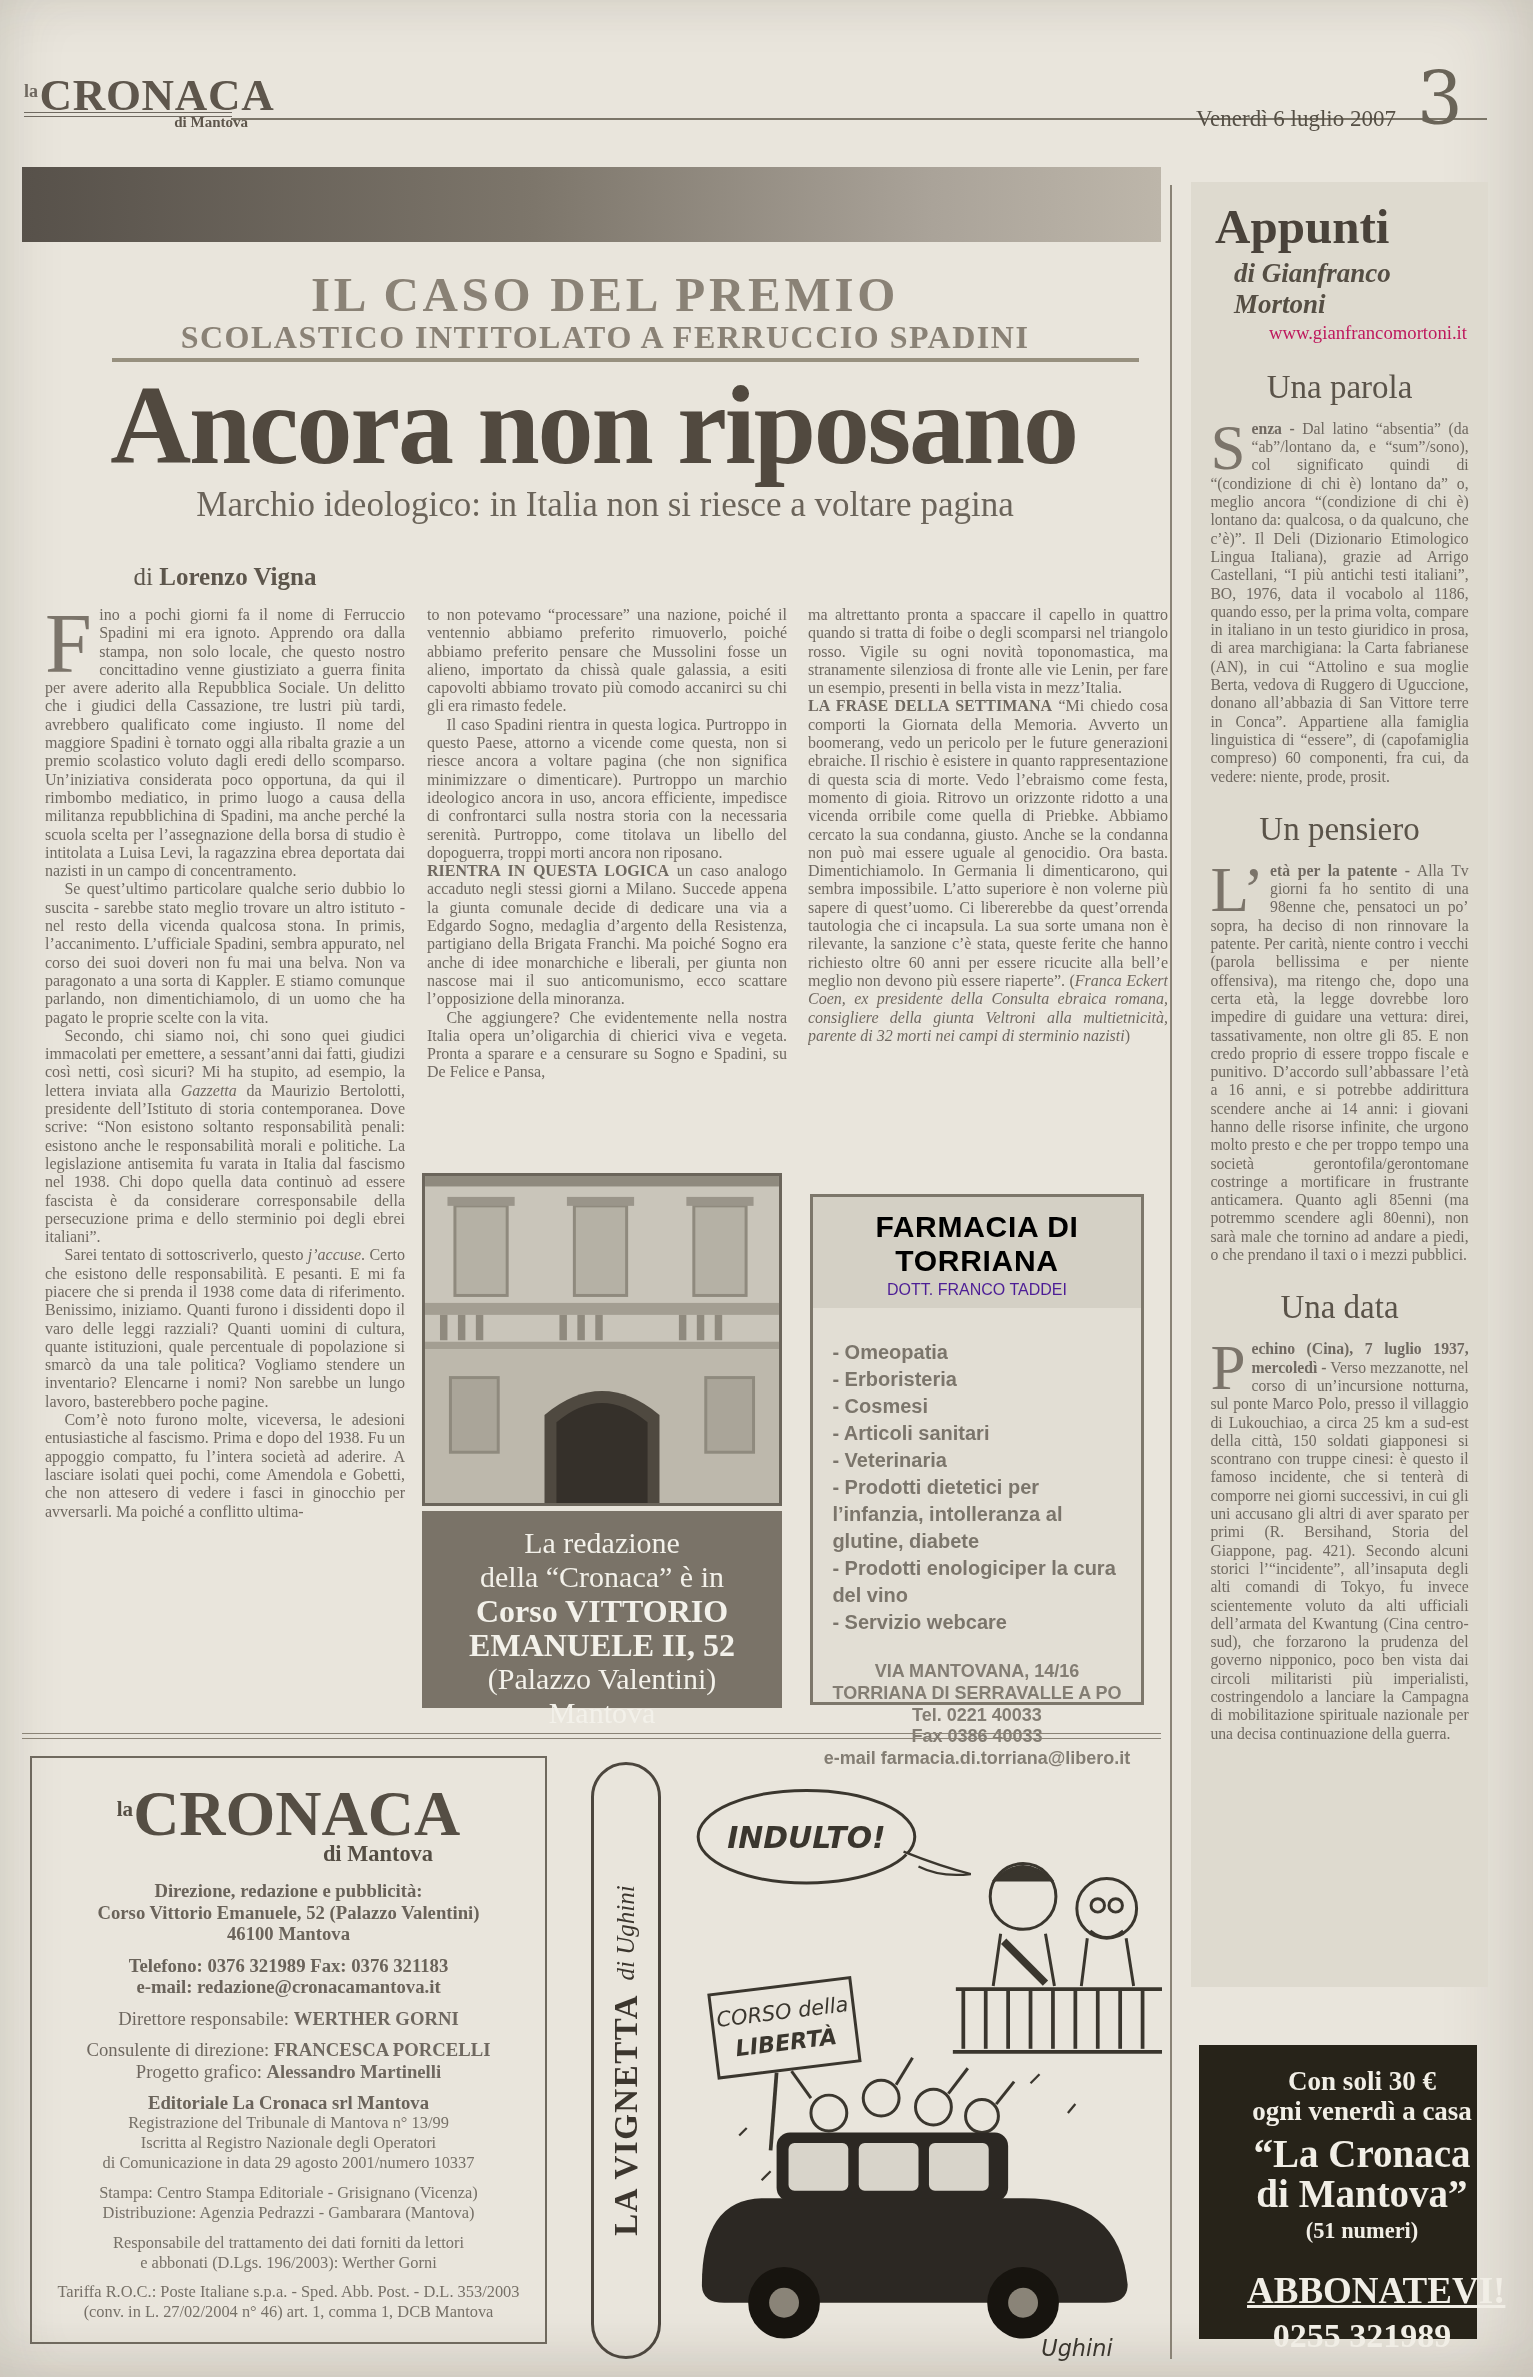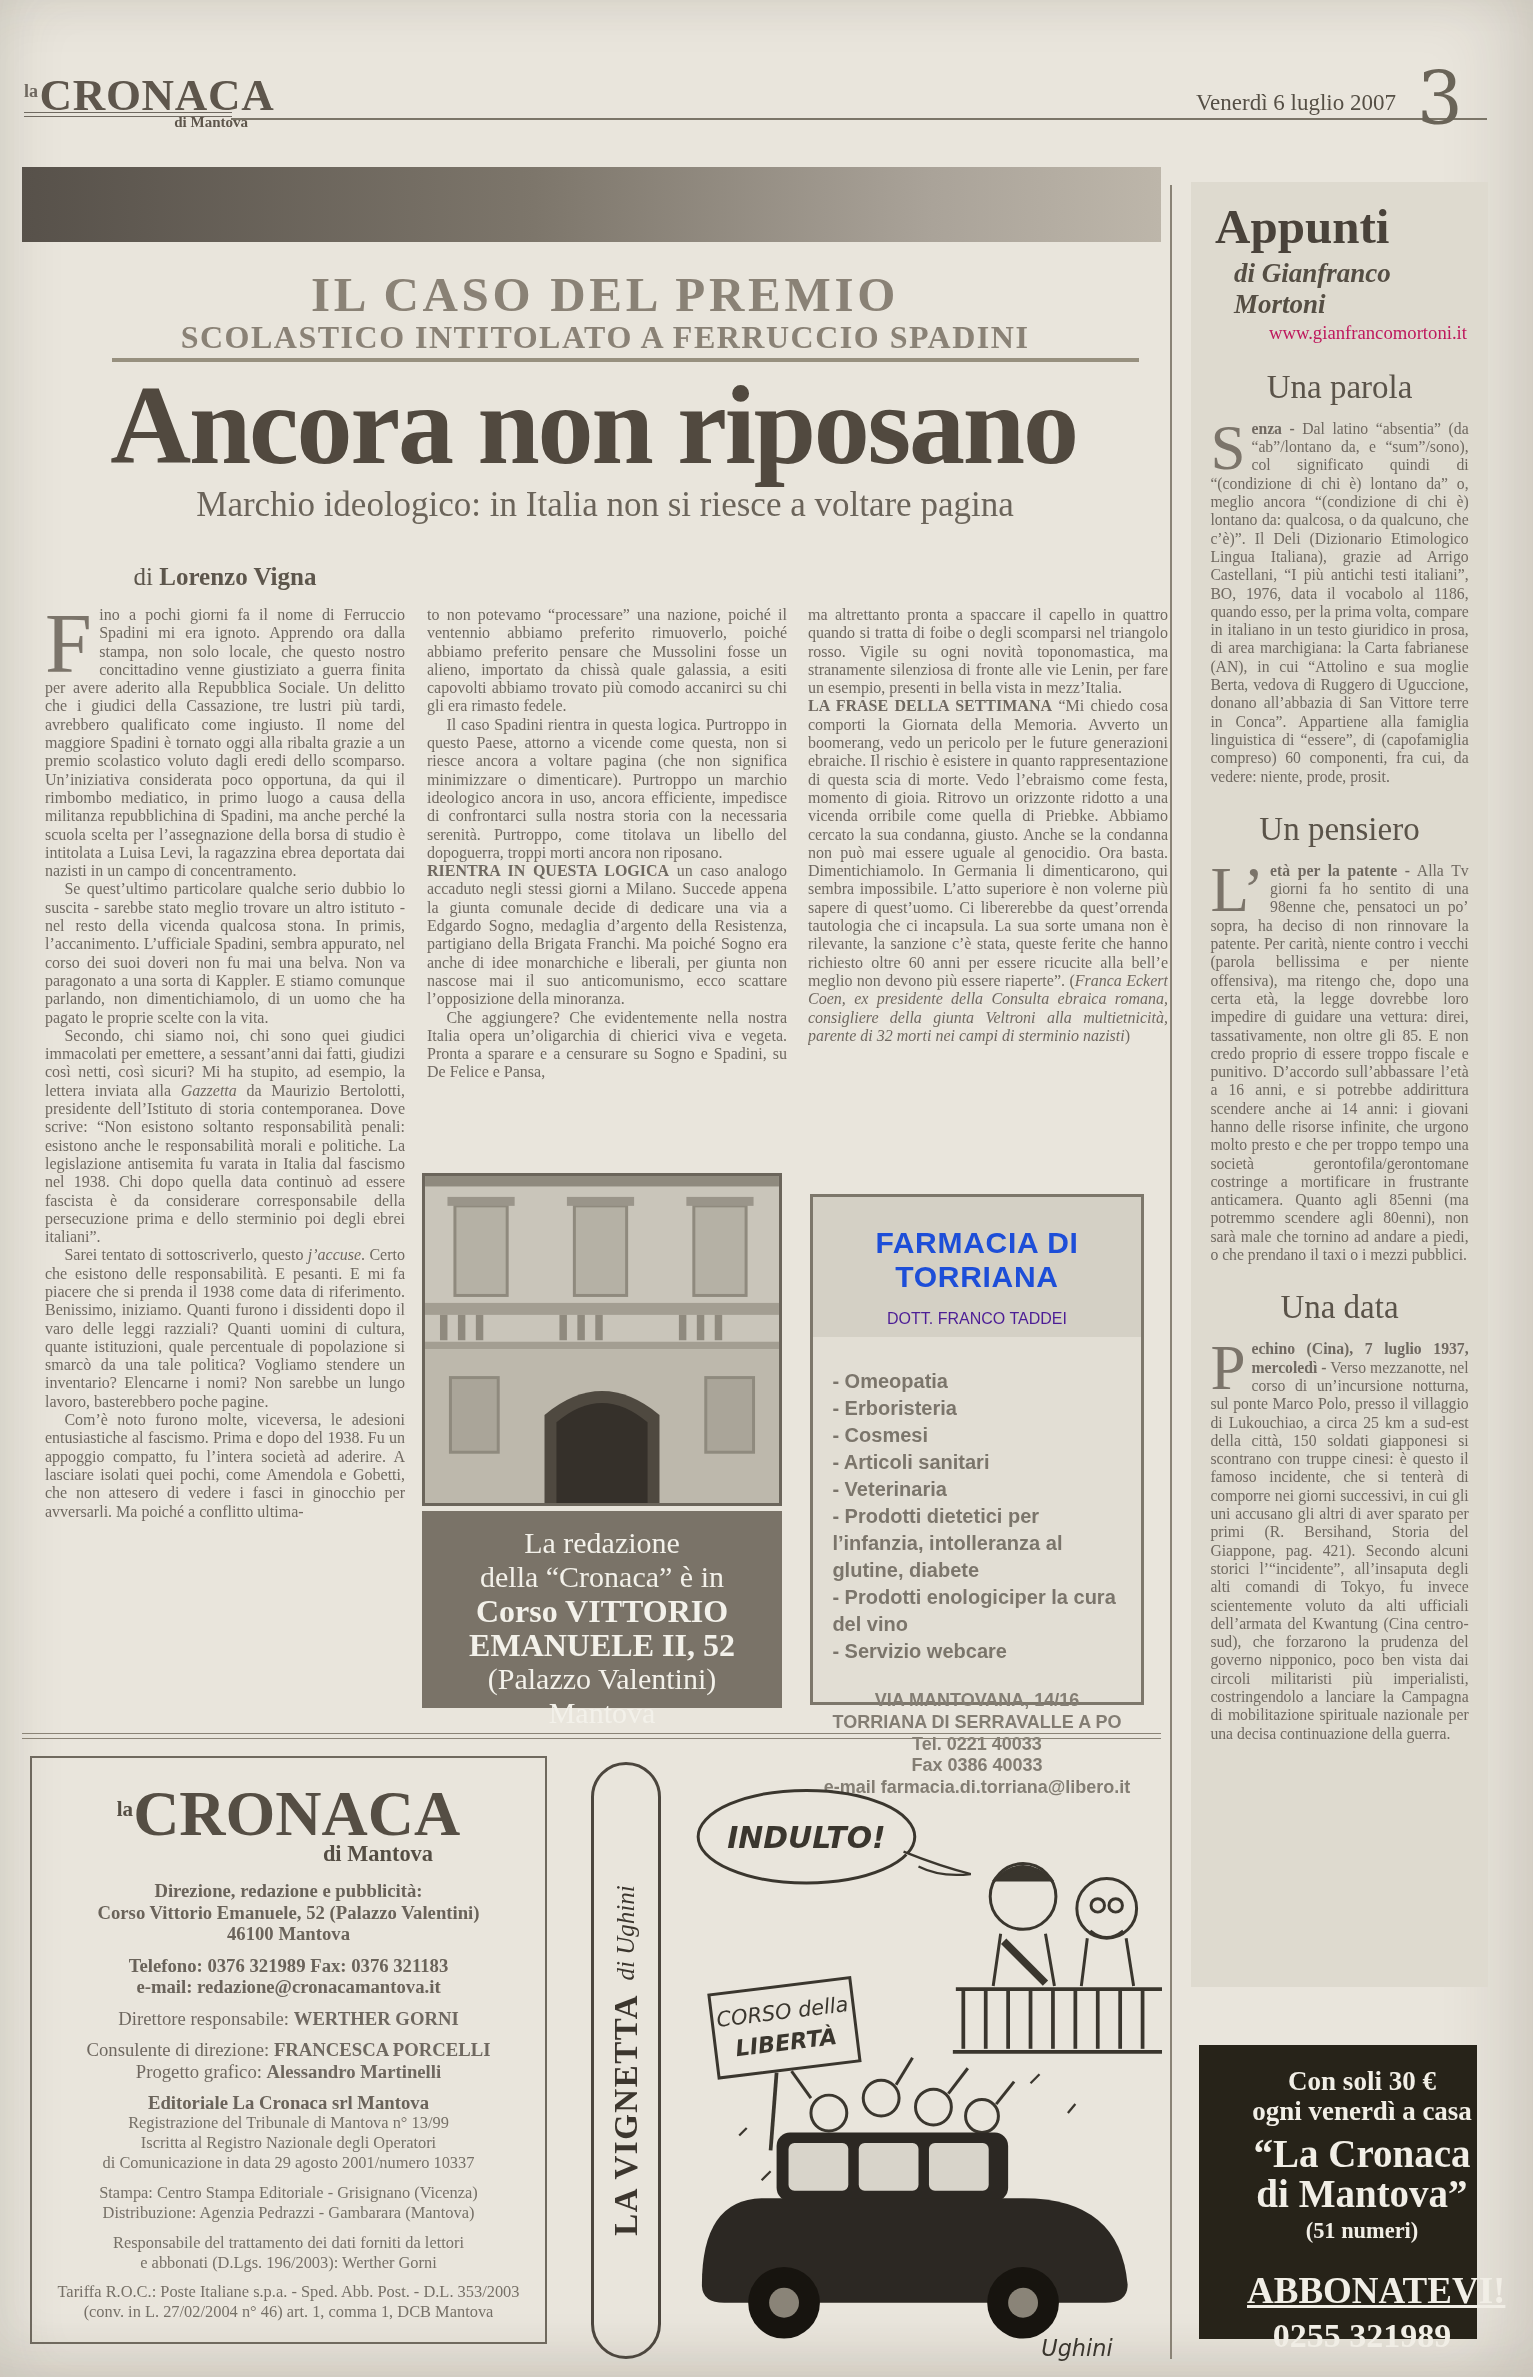--- a/index.html
+++ b/index.html
@@ -43,21 +43,21 @@
   
   .palazzo{border:3px solid #6b655b;background:#c8c4b9;box-sizing:border-box;}
   .caption{background:#7a7368;color:#f3f1ea;text-align:center;padding-top:15px;box-sizing:border-box;}
   .caption p{margin:0;line-height:34px;}
   .cap-r{font-size:30px;}
   .cap-b{font-size:32px;font-weight:bold;}
 
   
   .ad{border:3px solid #7d776b;background:#e2ded4;box-sizing:border-box;font-family:"Liberation Sans",sans-serif;}
   .ad-head{background:#d4d0c5;text-align:center;padding:13.4px 4.5px 9px 4.5px;}
-  .ad-title{font-size:30px;font-weight:bold;color:#1d4ed8;margin:16px;letter-spacing:0.7px;}
+  .ad-title{font-size:30px;font-weight:bold;color:#000000;margin:0;letter-spacing:0.7px;}
   .ad-sub{font-size:16px;color:#4c1d95;margin:3px 0 0 0;}
   .ad-items{padding:31px 7.5px 0 19.4px;overflow:hidden;}
   .ad-items p{margin:0;font-size:20px;line-height:27px;font-weight:bold;color:#7b756b;text-indent:0;}
   .ad-address{margin-top:25px;text-align:center;}
   .ad-address p{margin:0;font-size:18px;line-height:21.6px;font-weight:bold;color:#837d73;}
 
   
   .v-divider{background:#8a8376;width:1.5px;}
   .panel{background:#dedacf;overflow:hidden;}
   .ap-title{font-size:49px;font-weight:bold;color:#49423a;margin:16.4px 0 0 24px;}
@@ -104,21 +104,21 @@
   <div class="abs" style="left:24px;top:69px;width:224px;">
     <span class="logo-la">la</span><span class="logo-main">CRONACA</span>
     <div class="logo-sub">di Mantova</div>
   </div>
   <div class="abs logo-rule" style="left:24px;top:112px;width:208px;"></div>
   <div class="abs header-line" style="left:231px;top:118px;width:1256px;"></div>
 
   <div class="abs header-band" style="left:22.4px;top:167px;width:1139px;height:75px;"></div>
 
 
-  <div class="abs date-text" style="left:1097px;top:90px;width:299px;">Venerdì 6 luglio 2007</div>
+  <div class="abs date-text" style="left:1097px;top:106px;width:299px;">Venerdì 6 luglio 2007</div>
   <div class="abs page-num" style="left:1417px;top:57px;">3</div>
 
   <div class="abs kicker1" style="left:45px;top:266px;width:1120px;">IL CASO DEL PREMIO</div>
   <div class="abs kicker2" style="left:45px;top:319px;width:1120px;">SCOLASTICO INTITOLATO A FERRUCCIO SPADINI</div>
   <div class="abs kicker-rule" style="left:112px;top:358px;width:1027px;"></div>
   <div class="abs main-title" style="left:21px;top:369px;width:1145px;">Ancora non riposano</div>
   <div class="abs deck" style="left:45px;top:485px;width:1120px;">Marchio ideologico: in Italia non si riesce a voltare pagina</div>
   <div class="abs byline" style="left:45px;top:563px;width:360px;"><span>di </span><b>Lorenzo Vigna</b></div>
 
   <div class="abs col" style="left:45px;top:606px;height:1118px;">

